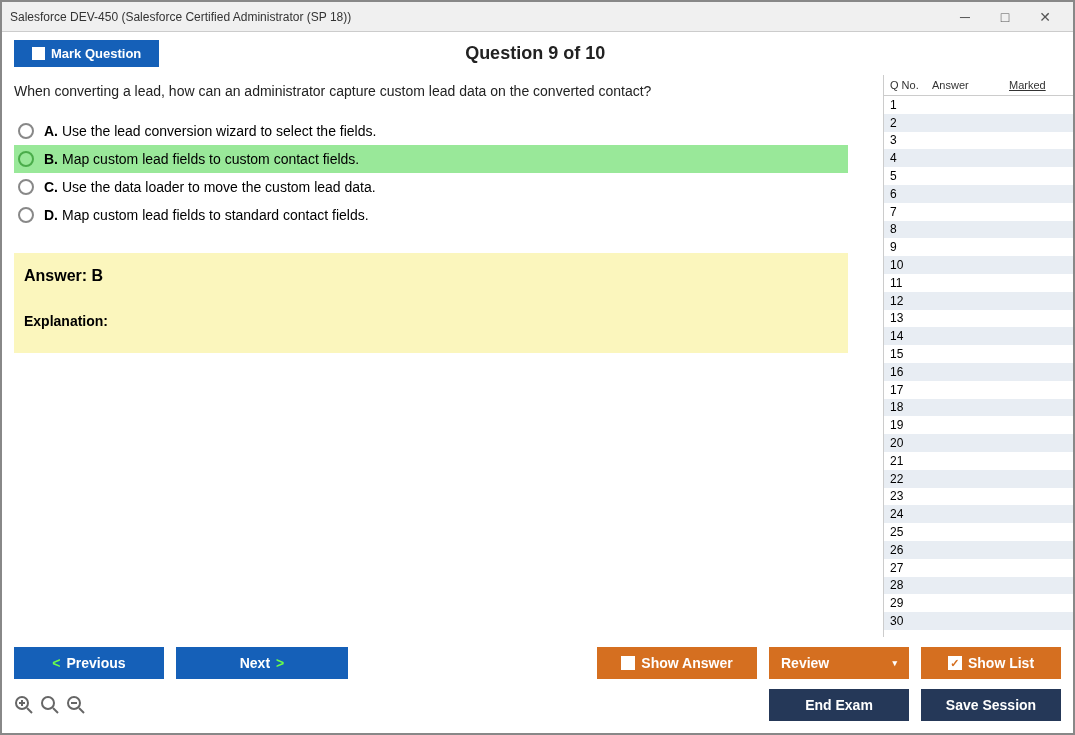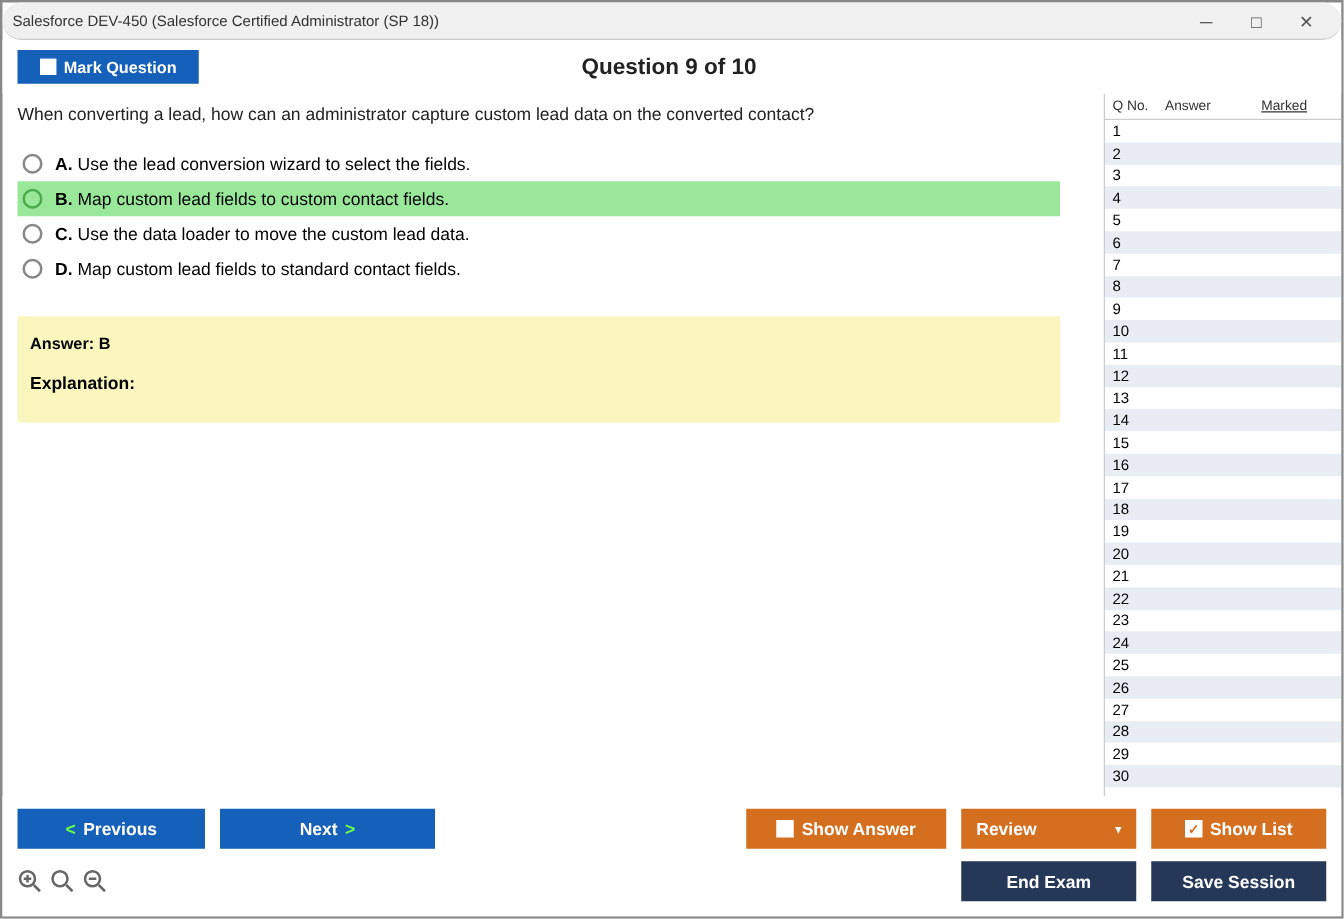--- a/index.html
+++ b/index.html
@@ -1,36 +1,36 @@
 <!DOCTYPE html>
 <html><head>
 <meta charset="utf-8">
 <style>
 * { box-sizing: border-box; margin: 0; padding: 0; }
 body { font-family: Arial, sans-serif; font-size: 13px; background: #fff; }
 .window { width: 1075px; height: 735px; border: 2px solid #888; background: #fff; display: flex; flex-direction: column; }
-.titlebar { height: 30px; background: #f0f0f0; display: flex; align-items: center; padding: 0 8px; border-bottom: 1px solid #ccc; border-radius: 15px; }
+.titlebar { height: 30px; background: #f0f0f0; display: flex; align-items: center; padding: 0 8px; border-bottom: 1px solid #ccc; }
 .titlebar-text { flex: 1; font-size: 12px; color: #333; }
 .win-controls { display: flex; gap: 0; }
 .win-btn { width: 40px; height: 24px; display: flex; align-items: center; justify-content: center; color: #555; font-size: 14px; cursor: pointer; }
 .header-row { display: flex; align-items: center; padding: 8px 12px; background: #fff; }
 .mark-btn { background: #1560b8; color: #fff; border: none; padding: 6px 18px; font-weight: bold; font-size: 13px; display: flex; align-items: center; gap: 6px; cursor: pointer; }
 .mark-btn .checkbox { width: 13px; height: 13px; background: #fff; border: 1px solid #fff; }
 .question-title { flex: 1; text-align: center; font-weight: bold; font-size: 18px; color: #222; }
 .content { flex: 1; display: flex; overflow: hidden; gap: 23px; }
 .main { flex: 1; padding: 8px 12px; display: flex; flex-direction: column; overflow: hidden; }
 .question-text { font-size: 14px; color: #222; margin-bottom: 18px; }
 .options { margin-bottom: 24px; }
 .option { display: flex; align-items: center; padding: 6px 4px; font-size: 14px; }
 .option.correct { background: #99e899; }
 .radio { width: 16px; height: 16px; border: 2px solid #888; border-radius: 50%; margin-right: 10px; flex-shrink: 0; }
 .option.correct .radio { border-color: #4aac4a; }
 .opt-letter { font-weight: bold; margin-right: 4px; }
 .answer-box { background: #fbf6bd; padding: 14px 10px 24px 10px; }
-.answer-line { font-weight: bold; font-size: 13px; margin-bottom: 16px; }
+.answer-line { font-weight: bold; font-size: 16px; margin-bottom: 28px; }
 .explanation-label { font-weight: bold; font-size: 14px; }
 .sidebar { width: 190px; border-left: 1px solid #ccc; display: flex; flex-direction: column; background: #fff; }
 .sidebar-header { display: flex; border-bottom: 1px solid #ccc; font-size: 11px; color: #333; padding: 4px 0; }
 .sidebar-header .col-qno { width: 48px; padding-left: 6px; }
 .sidebar-header .col-ans { flex: 1; }
 .sidebar-header .col-marked { width: 64px; text-decoration: underline; }
 .sidebar-list { flex: 1; overflow-y: scroll; }
 .sidebar-row { display: flex; font-size: 12px; height: 17.8px; align-items: center; }
 .sidebar-row:nth-child(even) { background: #e8edf3; }
 .sidebar-row .cell-qno { width: 48px; padding-left: 6px; }

